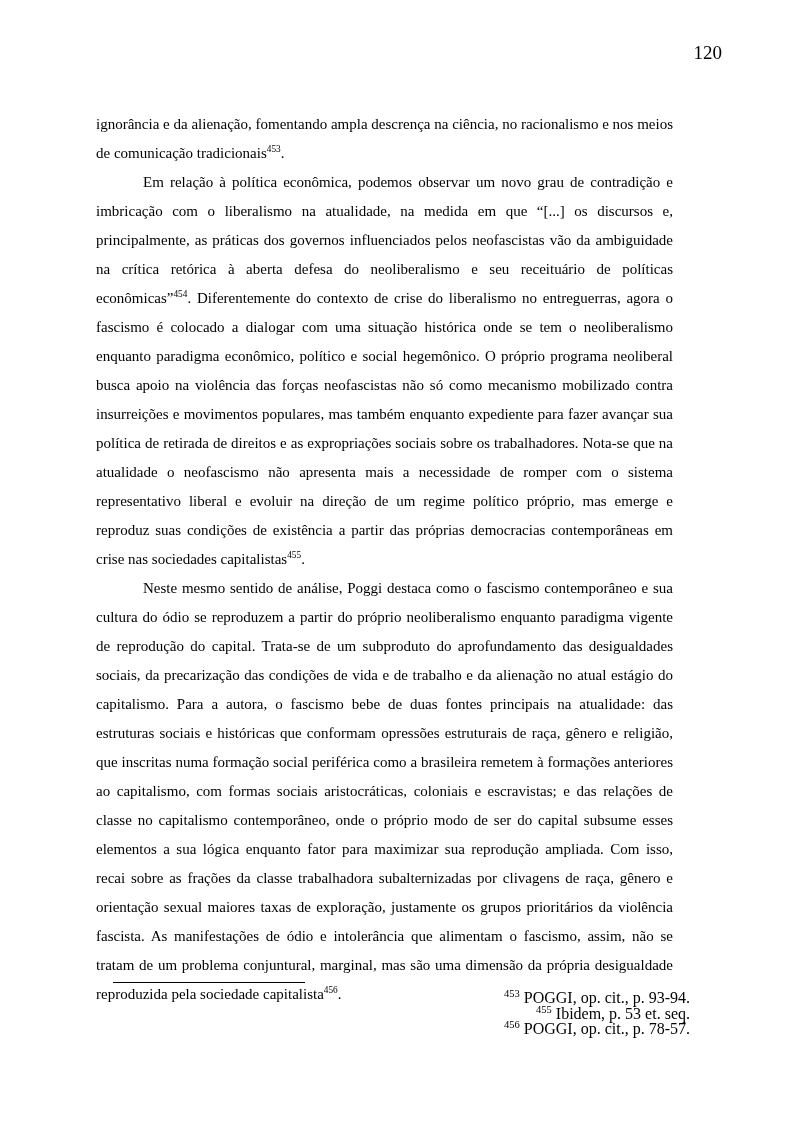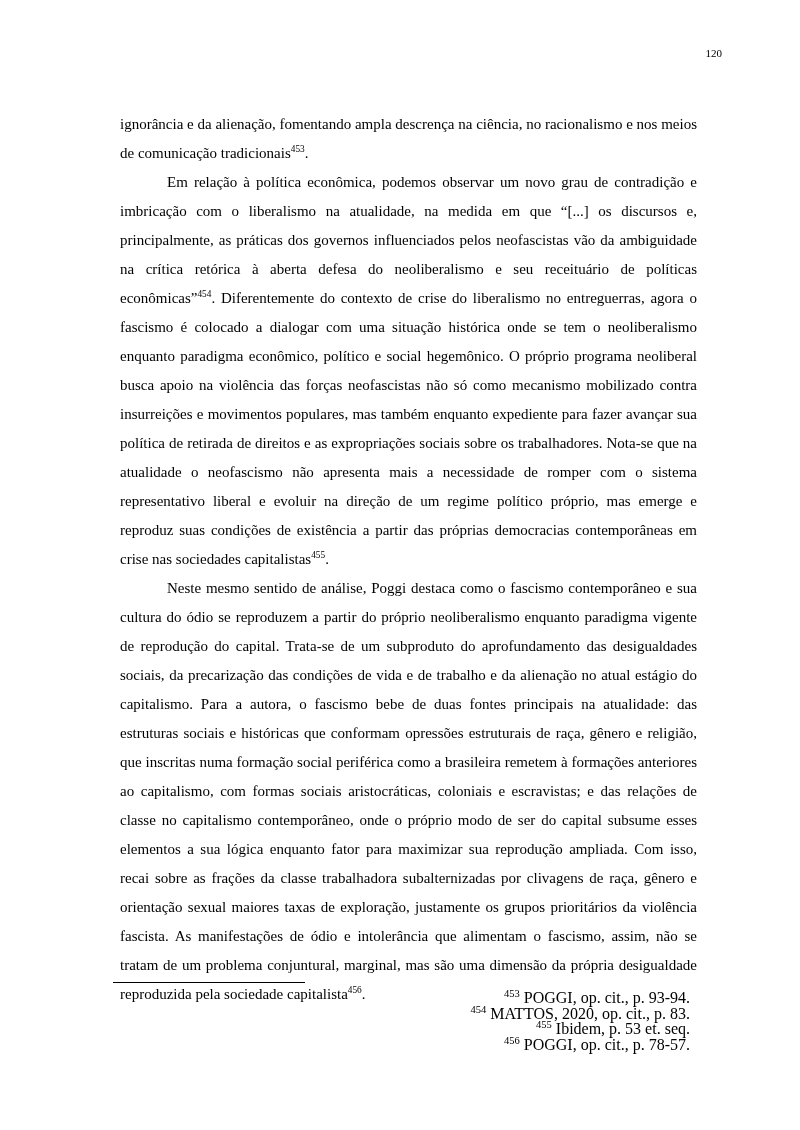--- a/index.html
+++ b/index.html
@@ -11,27 +11,27 @@
     margin: 0 auto;
     background: #ffffff;
     color: #000000;
     font-family: "Liberation Serif", "DejaVu Serif", serif;
     overflow: hidden;
   }
   .page-number {
     position: absolute;
     top: 44px;
     right: 78px;
-    font-size: 11px;
+    font-size: 19px;
     line-height: 18px;
   }
   .body-text {
     position: absolute;
     top: 110px;
-    left: 120px;
+    left: 96px;
     width: 577px;
     font-size: 15px;
     line-height: 29px;
     text-align: justify;
   }
   .para { text-indent: 47px; margin: 0; }
   .para.no-indent { text-indent: 0; }
   sup.fnref {
     font-size: 0.62em;
     vertical-align: super;
@@ -73,21 +73,20 @@
 
     <p class="para"><span>Neste mesmo sentido de análise, Poggi destaca como o fascismo contemporâneo e sua cultura do ódio se reproduzem a partir do próprio neoliberalismo enquanto paradigma vigente de reprodução do capital. Trata-se de um subproduto do aprofundamento das desigualdades sociais, da precarização das condições de vida e de trabalho e da alienação no atual estágio do capitalismo. Para a autora, o fascismo bebe de duas fontes principais na atualidade: das estruturas sociais e históricas que conformam opressões estruturais de raça, gênero e religião, que inscritas numa formação social periférica como a brasileira remetem à formações anteriores ao capitalismo, com formas sociais aristocráticas, coloniais e escravistas; e das relações de classe no capitalismo contemporâneo, onde o próprio modo de ser do capital subsume esses elementos a sua lógica enquanto fator para maximizar sua reprodução ampliada. Com isso, recai sobre as frações da classe trabalhadora subalternizadas por clivagens de raça, gênero e orientação sexual maiores taxas de exploração, justamente os grupos prioritários da violência fascista. As manifestações de ódio e intolerância que alimentam o fascismo, assim, não se tratam de um problema conjuntural, marginal, mas são uma dimensão da própria desigualdade reproduzida pela sociedade capitalista</span><sup class="fnref">456</sup><span>.</span></p>
 
   </main>
 
   <footer class="footnotes">
     <hr class="fn-rule">
 
     <div class="footnote"><sup>453</sup><span> POGGI, op. cit., p. 93-94.</span></div>
 
-    <div class="footnote"><sup>454</sup><span> MATTOS, 2020, op. cit., p. 83.</span></div>
 
     <div class="footnote"><sup>455</sup><span> Ibidem, p. 53 et. seq.</span></div>
 
     <div class="footnote"><sup>456</sup><span> POGGI, op. cit., p. 78-57.</span></div>
 
   </footer>
 
 </div>
 
 </body></html>

